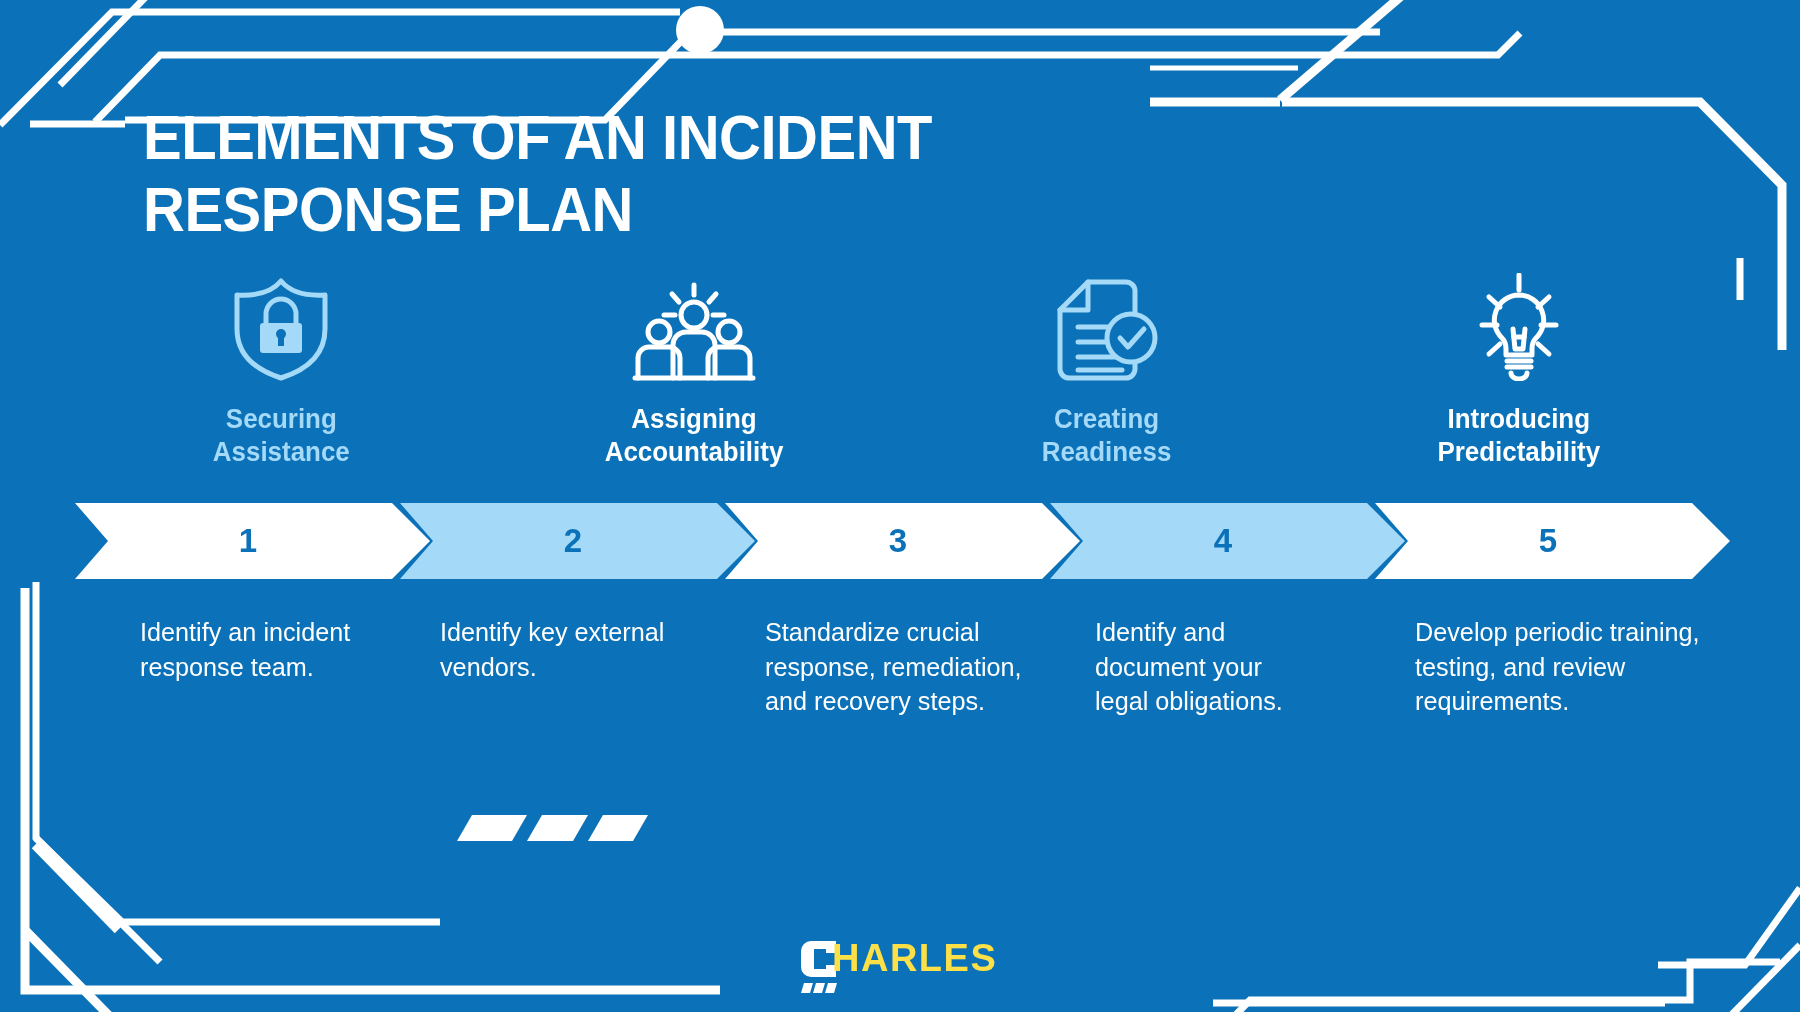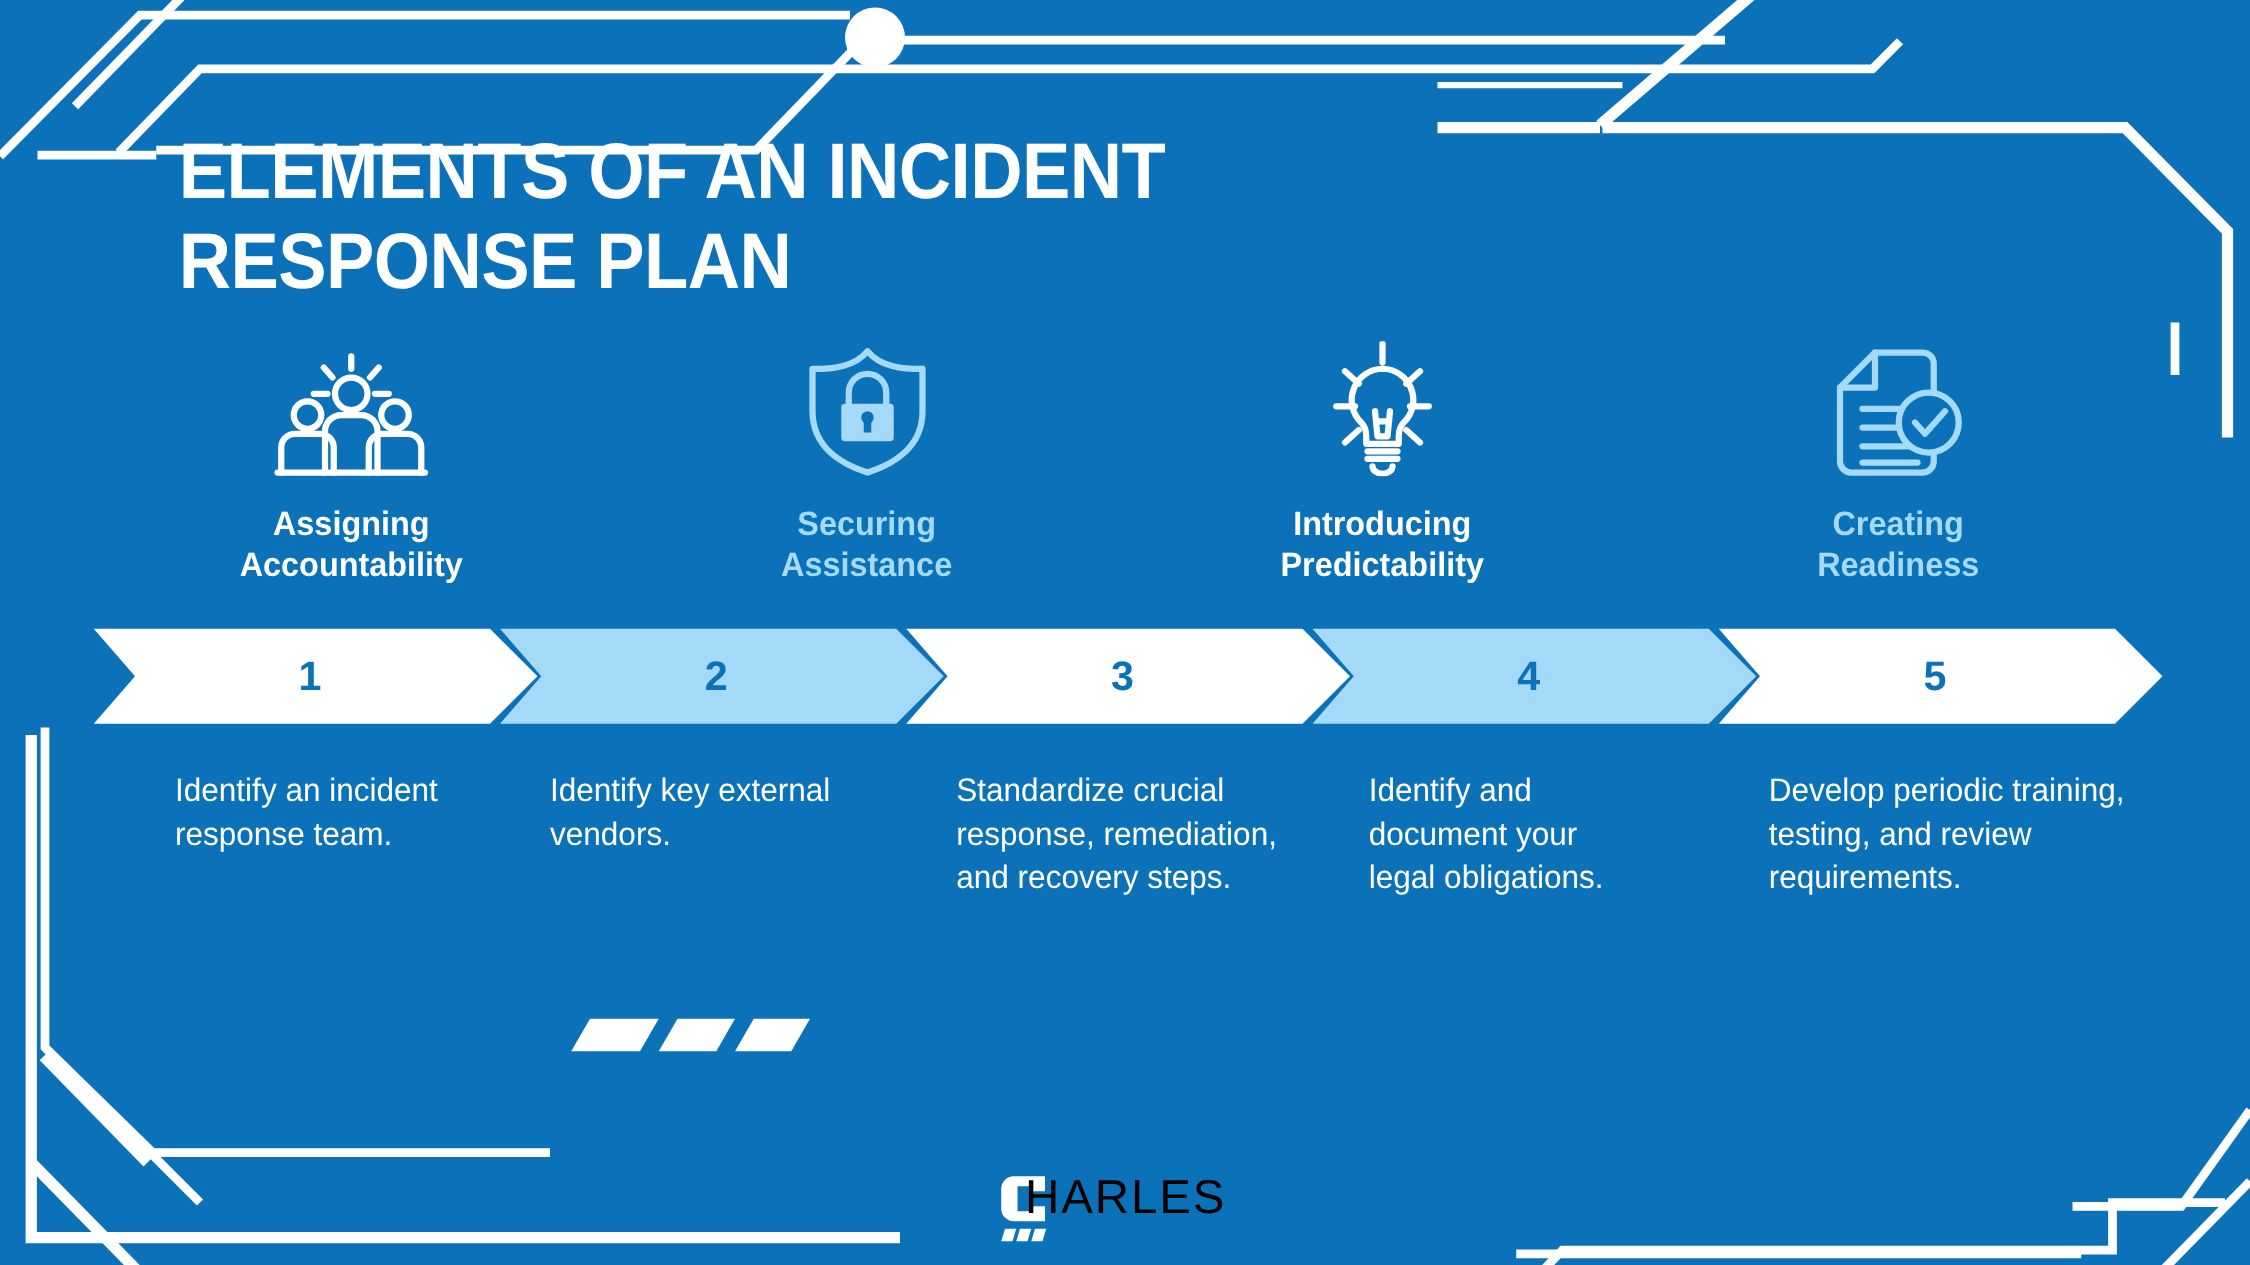--- a/index.html
+++ b/index.html
@@ -81,24 +81,24 @@
     line-height:1.33;
     white-space:pre-line;
     transform:scaleX(0.97);
     transform-origin:left top;
   }
 
   
   .logo { position:absolute; left:800px; top:940px; }
   .logo-text {
     position:absolute;
-    left:20px; top:-3px;
-    color:#000000;
+    left:32px; top:-3px;
+    color:#fde047;
     font-size:38px;
-    font-weight:normal;
+    font-weight:bold;
     letter-spacing:1.5px;
   }
 </style>
 </head>
 <body>
 
 <svg id="deco" viewBox="0 0 1800 1012">
 
   <g fill="none" stroke="#ffffff" stroke-width="7">
     <path d="M0,125 L112,12 L680,12"></path>
@@ -140,20 +140,34 @@
     <path d="M1213,1003 L1665,1003"></path>
   </g>
   <path fill="none" stroke="#ffffff" stroke-width="7" d="M1120,1047 L1700,1047 L1800,945"></path>
   <path fill="none" stroke="#ffffff" stroke-width="7" d="M1658,965 L1745,965 L1800,888"></path>
 </svg>
 
 <h1 class="title">ELEMENTS OF AN INCIDENT
 RESPONSE PLAN</h1>
 
 <div class="cols">
+
+  <div class="col">
+    <div class="icon-wrap">
+      <svg width="100" height="104" viewBox="0 0 100 104" fill="none" stroke="#a4d9f7" stroke-width="5" stroke-linecap="round" stroke-linejoin="round">
+        <path d="M50,4 C60,16 78,19 94,18 L94,52 C94,80 72,94 50,101 C28,94 6,80 6,52 L6,18 C22,19 40,16 50,4 Z"></path>
+        <path d="M35,46 L35,37 a15,15 0 0 1 30,0 l0,9"></path>
+        <rect x="29" y="46" width="42" height="30" rx="3" fill="#a4d9f7" stroke="none"></rect>
+        <circle cx="50" cy="57" r="5" fill="#0b72b9" stroke="none"></circle>
+        <rect x="47" y="58" width="6" height="11" fill="#0b72b9" stroke="none"></rect>
+      </svg>
+    </div>
+    <div class="col-heading light">Securing
+Assistance</div>
+  </div>
 
   <div class="col">
     <div class="icon-wrap">
       <svg width="124" height="100" viewBox="0 0 124 100" fill="none" stroke="#ffffff" stroke-width="5" stroke-linecap="round" stroke-linejoin="round">
         <circle cx="62" cy="34" r="13"></circle>
         <line x1="62" y1="4" x2="62" y2="14"></line>
         <line x1="32" y1="34" x2="43" y2="34"></line>
         <line x1="81" y1="34" x2="92" y2="34"></line>
         <line x1="40" y1="13" x2="47" y2="21"></line>
         <line x1="84" y1="13" x2="77" y2="21"></line>
@@ -164,30 +178,33 @@
         <path d="M41,97 L41,64 a13,13 0 0 1 13,-13 l16,0 a13,13 0 0 1 13,13 l0,33"></path>
         <line x1="3" y1="97" x2="121" y2="97"></line>
       </svg>
     </div>
     <div class="col-heading white">Assigning
 Accountability</div>
   </div>
 
   <div class="col">
     <div class="icon-wrap">
-      <svg width="100" height="104" viewBox="0 0 100 104" fill="none" stroke="#a4d9f7" stroke-width="5" stroke-linecap="round" stroke-linejoin="round">
-        <path d="M50,4 C60,16 78,19 94,18 L94,52 C94,80 72,94 50,101 C28,94 6,80 6,52 L6,18 C22,19 40,16 50,4 Z"></path>
-        <path d="M35,46 L35,37 a15,15 0 0 1 30,0 l0,9"></path>
-        <rect x="29" y="46" width="42" height="30" rx="3" fill="#a4d9f7" stroke="none"></rect>
-        <circle cx="50" cy="57" r="5" fill="#0b72b9" stroke="none"></circle>
-        <rect x="47" y="58" width="6" height="11" fill="#0b72b9" stroke="none"></rect>
-      </svg>
-    </div>
-    <div class="col-heading light">Securing
-Assistance</div>
+      <svg width="105" height="102" viewBox="0 0 105 102" fill="none" stroke="#a4d9f7" stroke-width="5" stroke-linecap="round" stroke-linejoin="round">
+        <path d="M34,3 L72,3 a9,9 0 0 1 9,9 L81,90 a9,9 0 0 1 -9,9 L15,99 a9,9 0 0 1 -9,-9 L6,31 Z"></path>
+        <path d="M34,3 L34,31 L6,31"></path>
+        <line x1="24" y1="48" x2="62" y2="48"></line>
+        <line x1="24" y1="63" x2="56" y2="63"></line>
+        <line x1="24" y1="78" x2="68" y2="78"></line>
+        <line x1="24" y1="91" x2="68" y2="91"></line>
+        <circle cx="77" cy="59" r="24" fill="#0b72b9"></circle>
+        <path d="M66,59 l8,9 l16,-18"></path>
+      </svg>
+    </div>
+    <div class="col-heading light">Creating
+Readiness</div>
   </div>
 
   <div class="col">
     <div class="icon-wrap">
       <svg width="110" height="108" viewBox="0 0 110 108" fill="none" stroke="#ffffff" stroke-width="5" stroke-linecap="round" stroke-linejoin="round">
         <line x1="55" y1="2" x2="55" y2="17"></line>
         <line x1="18" y1="52" x2="33" y2="52"></line>
         <line x1="77" y1="52" x2="92" y2="52"></line>
         <line x1="25" y1="24" x2="36" y2="34"></line>
         <line x1="85" y1="24" x2="74" y2="34"></line>
@@ -198,37 +215,20 @@
         <line x1="50" y1="64" x2="60" y2="64"></line>
         <line x1="43" y1="88" x2="67" y2="88"></line>
         <line x1="43" y1="94" x2="67" y2="94"></line>
         <path d="M47,100 a8,6 0 0 0 16,0"></path>
       </svg>
     </div>
     <div class="col-heading white">Introducing
 Predictability</div>
   </div>
 
-  <div class="col">
-    <div class="icon-wrap">
-      <svg width="105" height="102" viewBox="0 0 105 102" fill="none" stroke="#a4d9f7" stroke-width="5" stroke-linecap="round" stroke-linejoin="round">
-        <path d="M34,3 L72,3 a9,9 0 0 1 9,9 L81,90 a9,9 0 0 1 -9,9 L15,99 a9,9 0 0 1 -9,-9 L6,31 Z"></path>
-        <path d="M34,3 L34,31 L6,31"></path>
-        <line x1="24" y1="48" x2="62" y2="48"></line>
-        <line x1="24" y1="63" x2="56" y2="63"></line>
-        <line x1="24" y1="78" x2="68" y2="78"></line>
-        <line x1="24" y1="91" x2="68" y2="91"></line>
-        <circle cx="77" cy="59" r="24" fill="#0b72b9"></circle>
-        <path d="M66,59 l8,9 l16,-18"></path>
-      </svg>
-    </div>
-    <div class="col-heading light">Creating
-Readiness</div>
-  </div>
-
 </div>
 
 <div class="chevrons">
   <svg width="1800" height="82" viewBox="0 0 1800 82">
     <g>
       <polygon points="75,3 392,3 430,41 392,79 75,79 108,41" fill="#ffffff"></polygon>
     </g>
     <g>
       <polygon points="400,3 717,3 755,41 717,79 400,79 433,41" fill="#a4d9f7"></polygon>
     </g>

